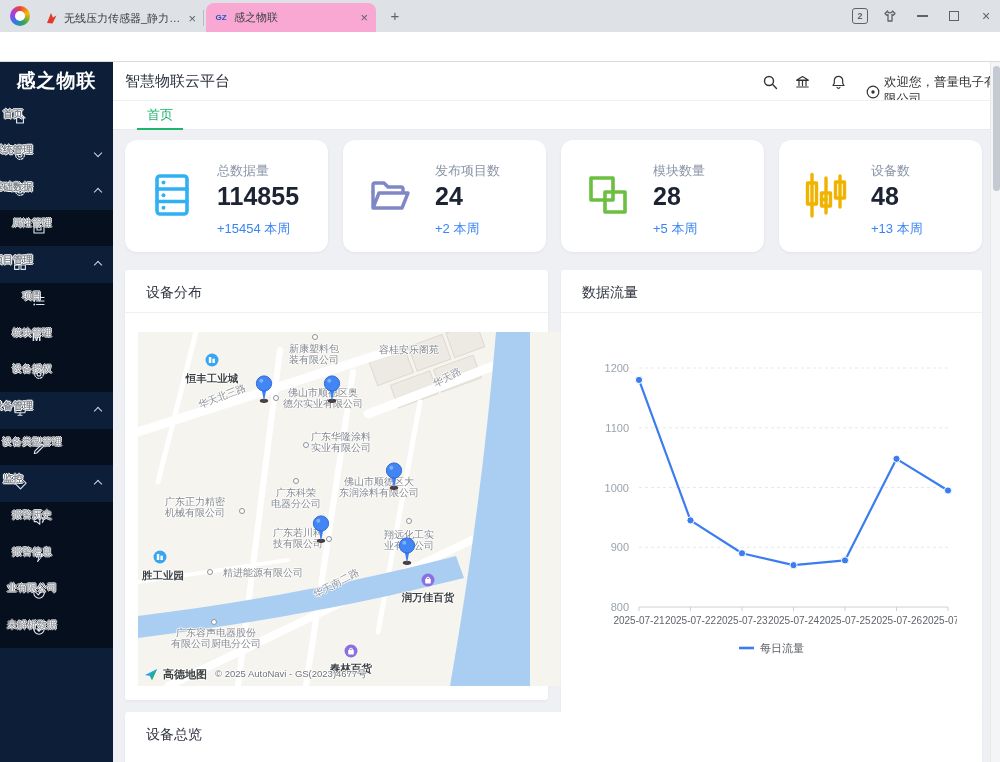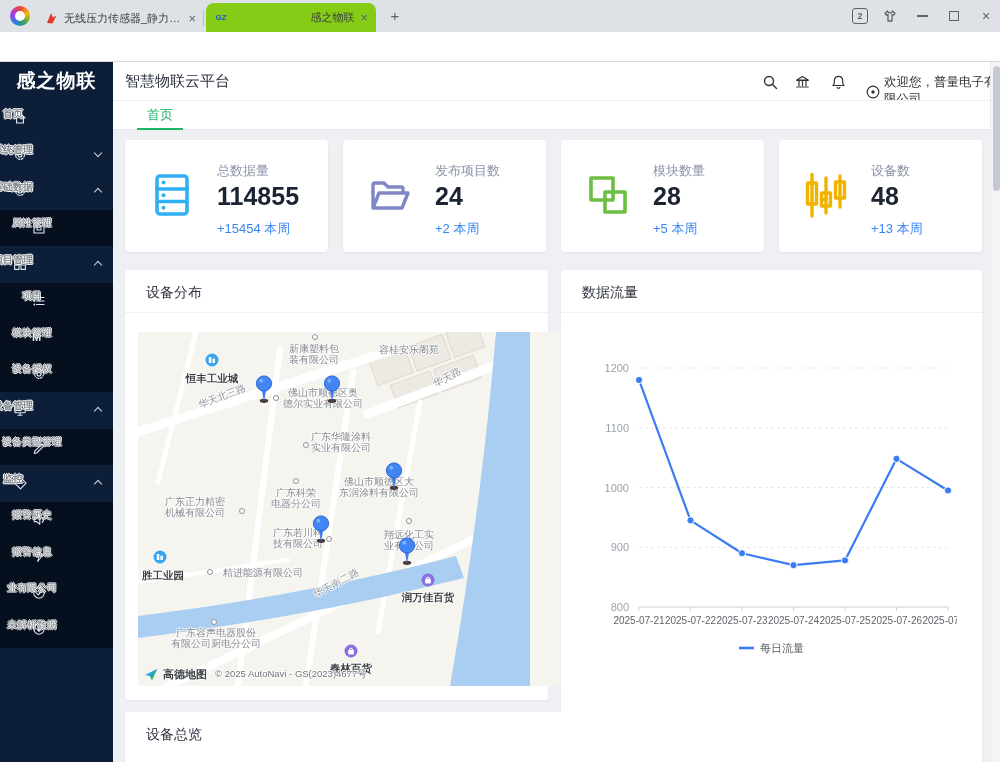--- a/index.html
+++ b/index.html
@@ -10,21 +10,21 @@
   svg text { font-family:"Liberation Sans","DejaVu Sans",sans-serif; }
 
   
   .tabbar { position:absolute; left:0; top:0; width:1000px; height:32px; background:#dee1e6; }
   .blogo { position:absolute; left:10px; top:6px; width:20px; height:20px; border-radius:50%;
     background:conic-gradient(#e8453c,#f6b908,#34a853,#2a7de1,#a83ce8,#e8453c); }
   .blogo::after { content:""; position:absolute; left:5px; top:5px; width:10px; height:10px; border-radius:50%; background:#fff; }
   .tab { position:absolute; top:4px; height:28px; display:flex; align-items:center; padding:0 8px; font-size:11px; color:#3c4043; }
   .tab.inactive { left:36px; width:168px; }
   .tab.inactive::after{ content:""; position:absolute; right:0; top:6px; width:1px; height:16px; background:#b8bcc2; }
-  .tab.active { left:206px; width:170px; top:3px; height:29px; background:#84cc16; border-radius:8px 8px 0 0;text-align:right; }
+  .tab.active { left:206px; width:170px; top:3px; height:29px; background:#f9a8d4; border-radius:8px 8px 0 0; }
   .tab .tlabel { flex:1; overflow:hidden; white-space:nowrap; text-overflow:ellipsis; margin:0 6px 0 6px; }
   .tab .tclose { font-size:13px; color:#5f6368; cursor:pointer; }
   .fav { width:14px; height:14px; flex:none; display:flex; align-items:center; justify-content:center; }
   .fav-gz { font-size:8px; font-weight:bold; color:#1a56c4; letter-spacing:0; }
   .newtab { position:absolute; left:386px; top:7px; width:18px; height:18px; font-size:15px; color:#5f6368; text-align:center; line-height:17px; }
   .winctl { position:absolute; top:0; height:32px; display:flex; align-items:center; justify-content:center; }
   .badge2 { left:852px; width:16px; height:16px; top:8px; border:1.5px solid #5f6368; border-radius:3px; font-size:9px; color:#5f6368; font-weight:bold; }
   .ic16 { width:16px; height:16px; }
   .minbtn { left:912px; width:20px; } .minbtn i{ display:block; width:11px; height:2px; background:#5f6368; }
   .maxbtn { left:944px; width:20px; } .maxbtn i{ display:block; width:10px; height:10px; border:1.5px solid #5f6368; }
@@ -62,21 +62,21 @@
   .hicon { position:absolute; top:11px; width:18px; height:18px; display:flex; align-items:center; justify-content:center; color:#333; }
   .hwelcome { position:absolute; left:752px; top:12px; display:flex; align-items:center; font-size:12.5px; color:#333; }
   .hwelcome .mic16 { margin-right:4px; }
   .mic16 { width:15px; height:15px; }
 
   .tabstrip { position:absolute; left:113px; top:100px; width:887px; height:30px; background:#fff; border-top:1px solid #f0f0f0; border-bottom:1px solid #e6e9ed; }
   .pagetab { position:absolute; left:24px; top:0; height:29px; padding:0 10px; display:flex; align-items:center; font-size:13px; color:#1cb56b; border-bottom:2px solid #1cb56b; }
 
   
   .content { position:absolute; left:113px; top:130px; width:877px; height:632px; background:#eef0f4; }
-  .card { position:absolute; top:10px; width:203px; height:112px; background:#fff; border-radius:4px; box-shadow:0 1px 3px rgba(15,35,95,.06); }
+  .card { position:absolute; top:10px; width:203px; height:112px; background:#fff; border-radius:12px; box-shadow:0 1px 3px rgba(15,35,95,.06); }
   .card .cicon { position:absolute; left:24px; top:32px; width:47px; height:47px; }
   .card .clabel { position:absolute; left:92px; top:22px; font-size:13px; color:#8a94a6; }
   .card .cvalue { position:absolute; left:92px; top:42px; font-size:25px; font-weight:bold; color:#1c2333; }
   .card .cdelta { position:absolute; left:92px; top:80px; font-size:13px; color:#3a85f5; }
 
   .panel { position:absolute; background:#fff; border-radius:3px; box-shadow:0 1px 3px rgba(15,35,95,.05); }
   .panel .ptitle { position:absolute; left:21px; top:14px; font-size:14px; color:#303540; font-weight:500; }
   .panel .pdiv { position:absolute; left:0; top:42px; width:100%; height:1px; background:#f0f0f0; }
   .p-map { left:12px; top:140px; width:423px; height:430px; }
   .p-chart { left:448px; top:140px; width:421px; height:444px; }

